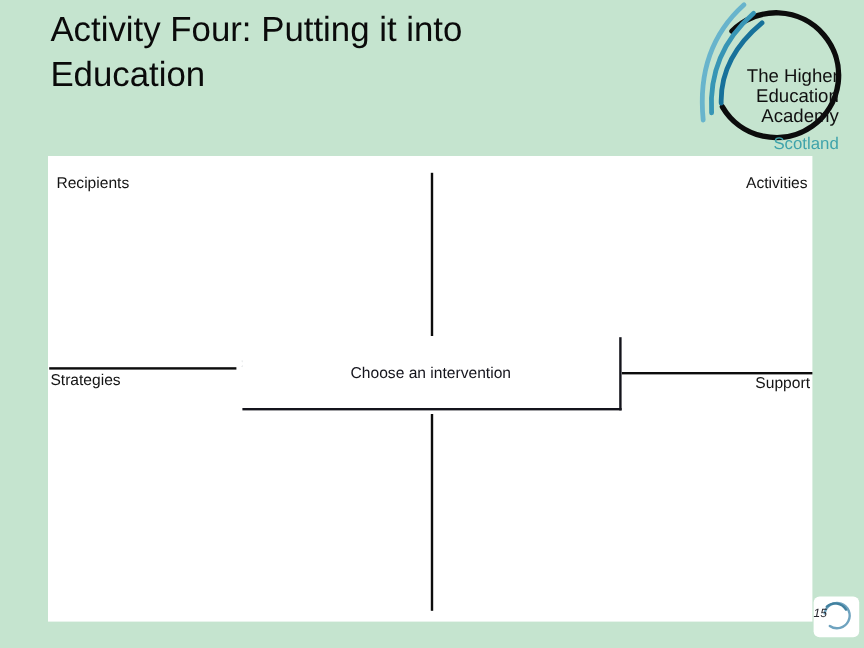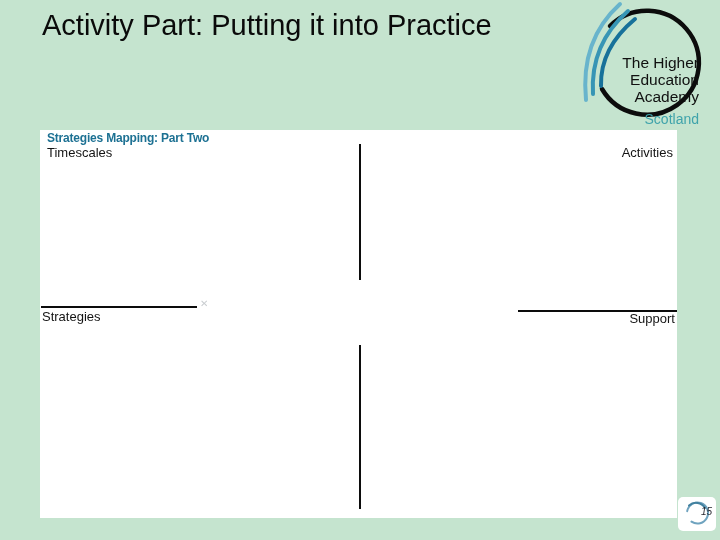--- a/index.html
+++ b/index.html
@@ -44,56 +44,58 @@
   .arrow-artifact {
     position:absolute; left:160px; top:168px;
     font-size:10px; color:#c9cdd0;
   }
   .page-badge {
     position:absolute; left:678px; top:497px; width:38px; height:34px;
     background:#ffffff; border-radius:5px;
   }
   .page-badge svg { position:absolute; left:0; top:0; }
   .page-number {
-    position:absolute; left:0; top:9px; width:34px; text-align:right;
+    position:absolute; left:0; top:9px; width:34px; text-align:left;
     font-size:10px; color:#26262e;font-style:italic;
   }
 </style>
 </head>
 <body>
 
-<div class="slide-title">Activity Part: Putting it into Practice</div>
+<div class="slide-title">Activity Four: Putting it into Education</div>
 
 <div class="logo">
   <svg width="132" height="128" viewBox="0 0 132 128">
     <path d="M38 26 A52 52 0 1 1 30 89" stroke="#0c0c0c" stroke-width="4.5" fill="none" stroke-linecap="round"></path>
     <path d="M48 4 Q8 40 14 100" stroke="#68b4cc" stroke-width="4" fill="none" stroke-linecap="round"></path>
     <path d="M56 11 Q18 44 21 94" stroke="#3795b5" stroke-width="4" fill="none" stroke-linecap="round"></path>
     <path d="M63 19 Q28 48 29 86" stroke="#17719a" stroke-width="4" fill="none" stroke-linecap="round"></path>
     <text x="127" y="68" text-anchor="end" font-size="15.5" fill="#101010">The Higher</text>
     <text x="127" y="85" text-anchor="end" font-size="15.5" fill="#101010">Education</text>
     <text x="127" y="102" text-anchor="end" font-size="15.5" fill="#101010">Academy</text>
     <text x="127" y="124" text-anchor="end" font-size="14" fill="#3fa3ab">Scotland</text>
   </svg>
 </div>
 
 <div class="panel">
-  <div class="panel-heading">Strategies Mapping: Part Two</div>
 
-  <div class="quad-label q-tl">Timescales</div>
+  <div class="quad-label q-tl">Recipients</div>
   <div class="quad-label q-tr">Activities</div>
   <div class="quad-label q-bl">Strategies</div>
   <div class="quad-label q-br">Support</div>
 
   <div class="vline vline-top"></div>
   <div class="vline vline-bottom"></div>
   <div class="hline hline-left"></div>
   <div class="hline hline-right"></div>
   <div class="arrow-artifact">✕</div>
 
+  <div class="center-box">
+    <span>Choose an intervention</span>
+  </div>
 </div>
 
 <div class="page-badge">
   <svg width="38" height="34" viewBox="0 0 38 34">
     <path d="M9.2 14.2 A10.5 10.5 0 1 1 13.5 24.6" stroke="#6fa3bf" stroke-width="2" fill="none" stroke-linecap="round"></path>
     <path d="M11 8.5 A10.5 10.5 0 0 1 27 11" stroke="#42819f" stroke-width="2" fill="none" stroke-linecap="round"></path>
   </svg>
   <div class="page-number">15</div>
 </div>
 

